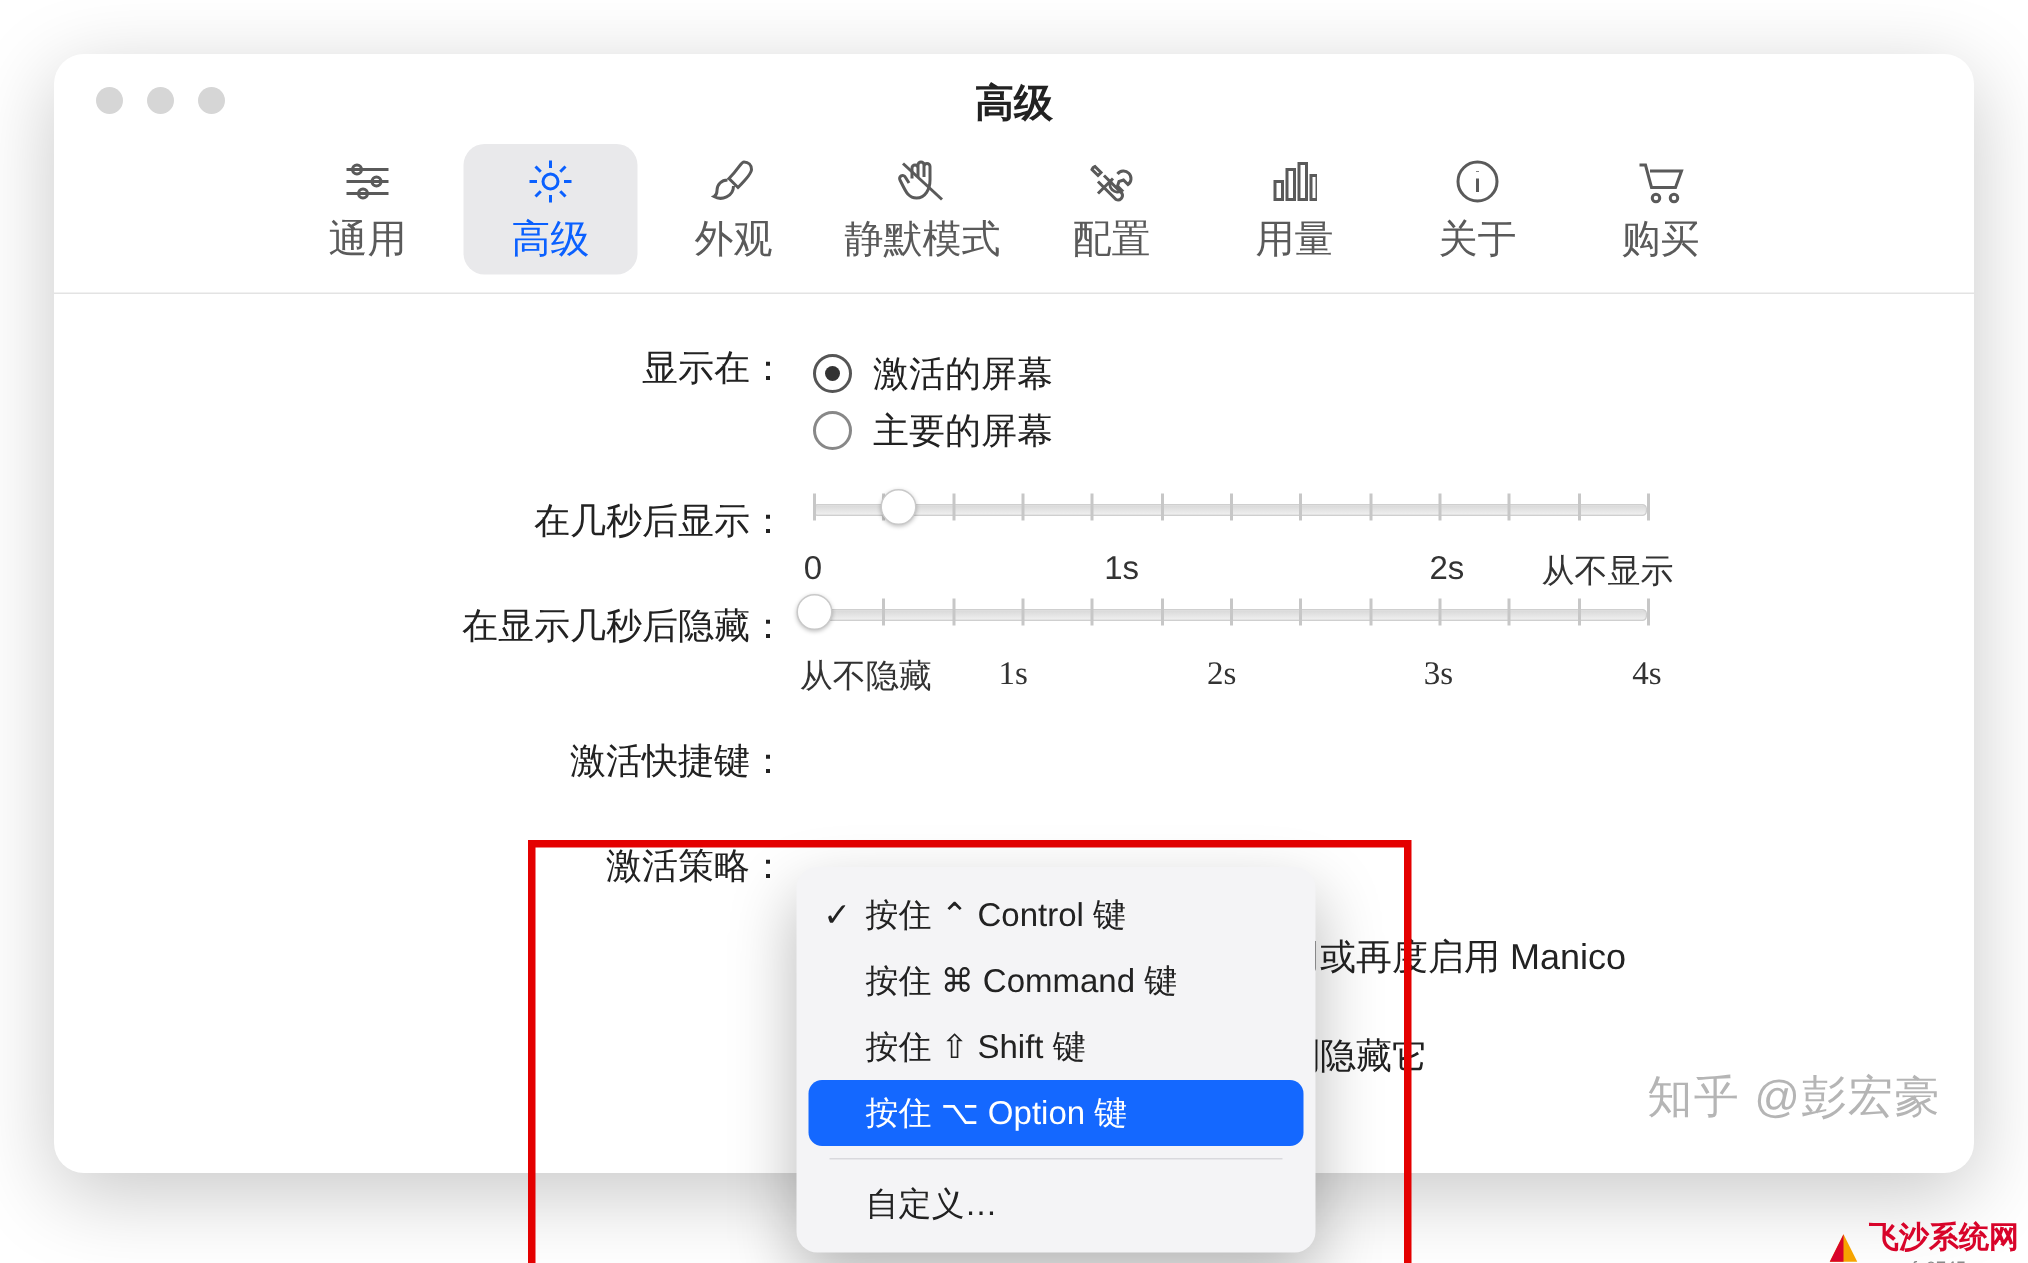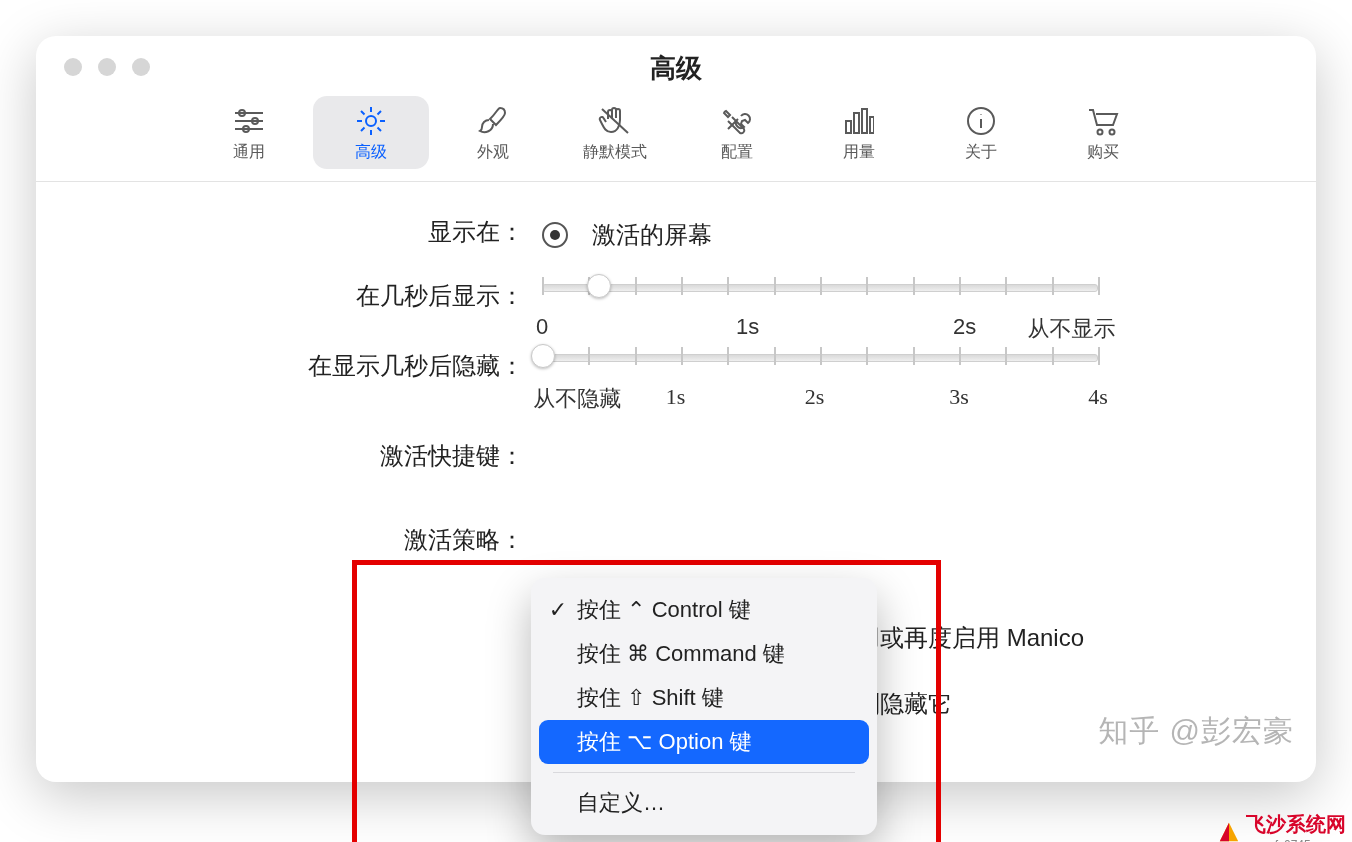--- a/index.html
+++ b/index.html
@@ -6,27 +6,27 @@
   .window{position:absolute;left:36px;top:36px;width:1280px;height:746px;background:#fff;border-radius:20px;box-shadow:0 14px 55px rgba(0,0,0,.22);overflow:visible;}
   .titlebar{height:56px;position:relative;text-align:center;}
   .traffic{position:absolute;left:28px;top:22px;display:flex;gap:16px;}
   .dot{width:18px;height:18px;border-radius:50%;background:#d6d6d6;}
   .title{font-size:26px;font-weight:600;line-height:56px;display:inline-block;margin-top:4px;}
   .toolbar{display:flex;justify-content:center;gap:6px;padding:4px 0 12px;}
   .tb-item{min-width:96px;padding:8px 10px 6px;border-radius:14px;text-align:center;color:#5a5a5a;}
   .tb-item.active{background:#e9e9eb;color:#0a60ff;}
   .tb-ico{height:34px;display:flex;align-items:center;justify-content:center;}
   .tb-ico svg{stroke:currentColor;fill:none;stroke-width:2;}
-  .tb-lbl{font-size:16px;margin-top:4px;}
+  .tb-lbl{font-size:26px;margin-top:4px;}
   .hr{height:1px;background:#e3e3e3;margin:0;}
   .form{padding:34px 62px 0 48px;font-size:24px;}
   .row{display:flex;align-items:flex-start;margin-bottom:26px;}
   .lab{width:440px;text-align:right;padding-right:18px;line-height:32px;}
   .val{flex:1;position:relative;}
-  .radio-row{display:flex;align-items:center;height:38px;gap:24px;}
+  .radio-row{display:flex;align-items:center;height:38px;gap:14px;}
   .radio{width:22px;height:22px;border:2px solid #888;border-radius:50%;display:inline-flex;align-items:center;justify-content:center;}
   .radio.sel{border-color:#555;}
   .radio.sel::after{content:"";width:10px;height:10px;background:#333;border-radius:50%;}
   .slider{position:relative;width:556px;height:14px;}
   .track{position:absolute;left:0;right:0;top:4px;height:6px;background:linear-gradient(#d9d9d9,#efefef);border-radius:3px;border:1px solid #cfcfcf;}
   .ticks{position:absolute;left:0;right:0;top:0;height:14px;}
   .tick{position:absolute;top:-3px;width:2px;height:18px;background:#c7c7c7;}
   .thumb{position:absolute;top:-6px;width:22px;height:22px;margin-left:-11px;border-radius:50%;background:#fff;border:1px solid #c9c9c9;box-shadow:0 1px 3px rgba(0,0,0,.25);}
   .slabels{position:relative;width:556px;height:28px;margin-top:20px;font-size:22px;color:#333;}
   .slabels span{position:absolute;transform:translateX(-50%);white-space:nowrap;}
@@ -139,20 +139,24 @@
 
   <div class="form">
 
     <div class="row">
       <div class="lab">显示在：</div>
       <div class="val">
         <div class="radio-row">
           <span class="radio sel"></span>
           <span>激活的屏幕</span>
         </div>
+        <div class="radio-row">
+          <span class="radio"></span>
+          <span>主要的屏幕</span>
+        </div>
       </div>
     </div>
 
     <div class="row" style="margin-bottom:6px;">
       <div class="lab">在几秒后显示：</div>
       <div class="val">
         <div class="slider">
           <div class="track"></div>
           <div class="ticks" id="t1">
               <div class="tick" style="left: 0%;"></div>
@@ -210,21 +214,21 @@
           <span style="left:100%">4s</span>
         </div>
       </div>
     </div>
 
     <div class="row" style="margin-top:28px;">
       <div class="lab">激活快捷键：</div>
       <div class="val"></div>
     </div>
 
-    <div class="row" style="margin-top:52px;">
+    <div class="row" style="margin-top:38px;">
       <div class="lab">激活策略：</div>
       <div class="val"></div>
     </div>
 
   </div>
 
   <div class="behind-text" style="left:820px;top:586px">用或再度启用 Manico</div>
   <div class="behind-text" style="left:820px;top:652px">则隐藏它</div>
 
   <div class="highlight"></div>

